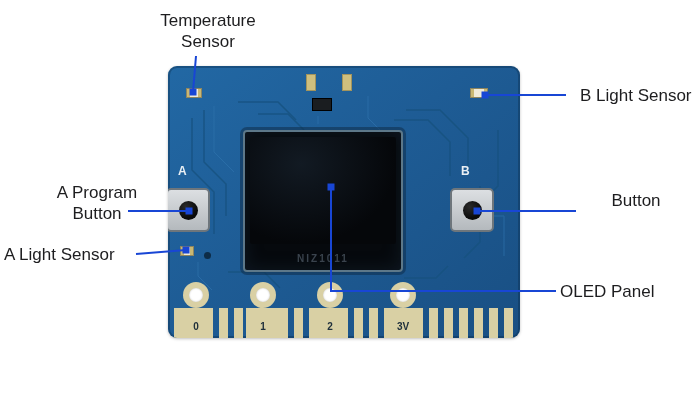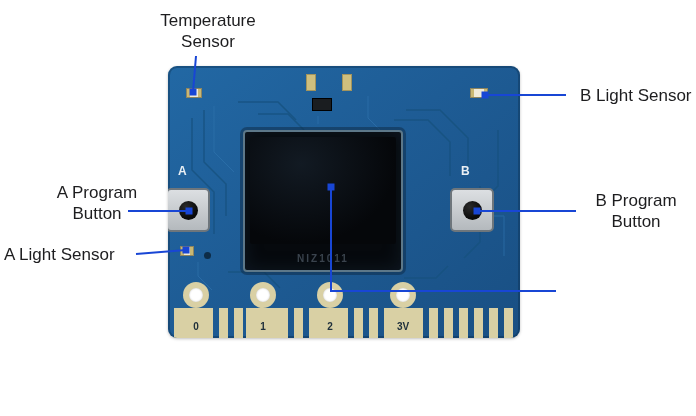--- a/index.html
+++ b/index.html
@@ -204,18 +204,18 @@
   <div class="label" style="left:572px;top:85px;margin-left:8px;">B Light Sensor</div>
 
   <div class="label center" style="left:0px;top:182px;width:124px;padding-left:35px;">
     <div>A Program</div>
     <div>Button</div>
   </div>
 
   <div class="label" style="left:4px;top:244px;">A Light Sensor</div>
 
   <div class="label center" style="left:578px;top:190px;width:116px;">
-    <div>B Program</div>
     <div>Button</div>
   </div>
 
+  <div class="label" style="left:560px;top:281px;">OLED Panel</div>
 
 </div>
 
 </body></html>

